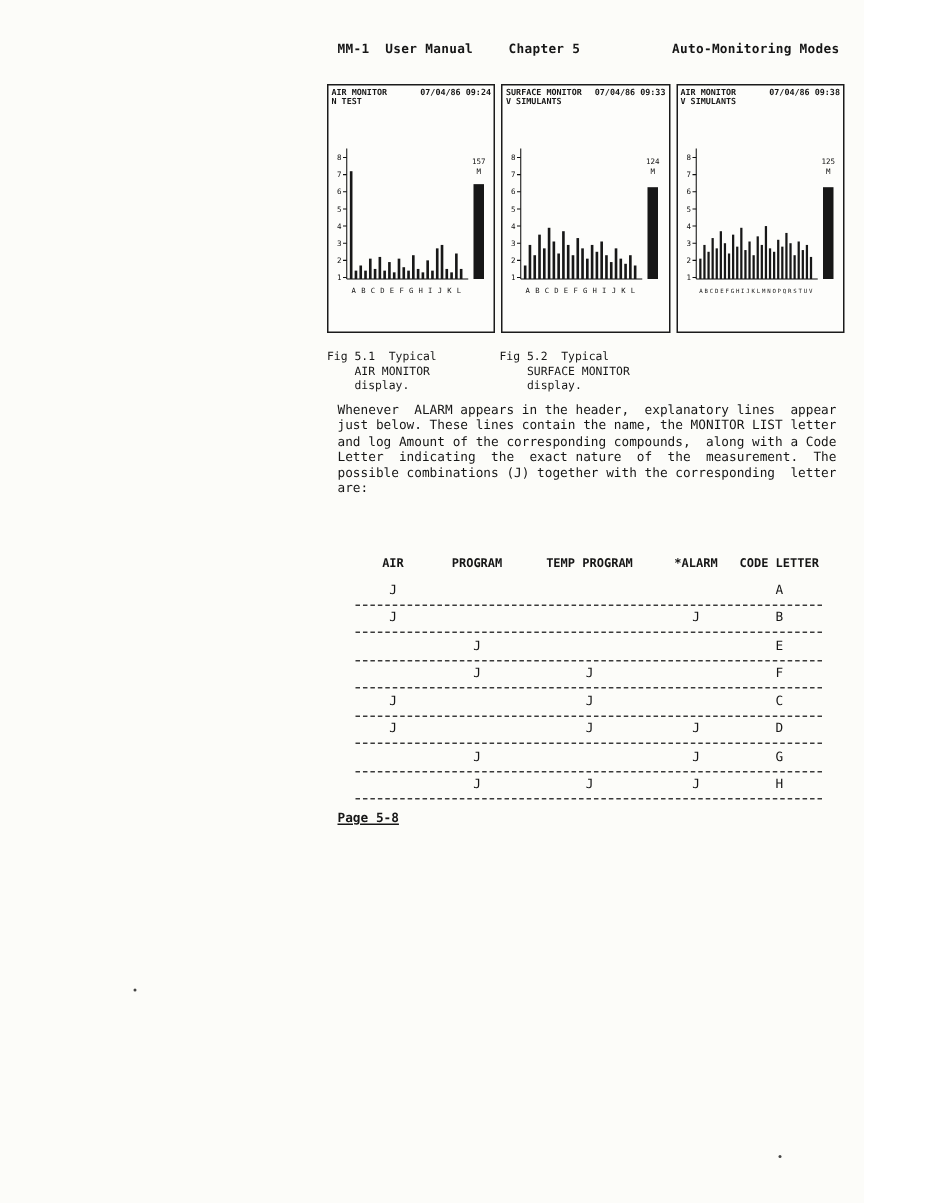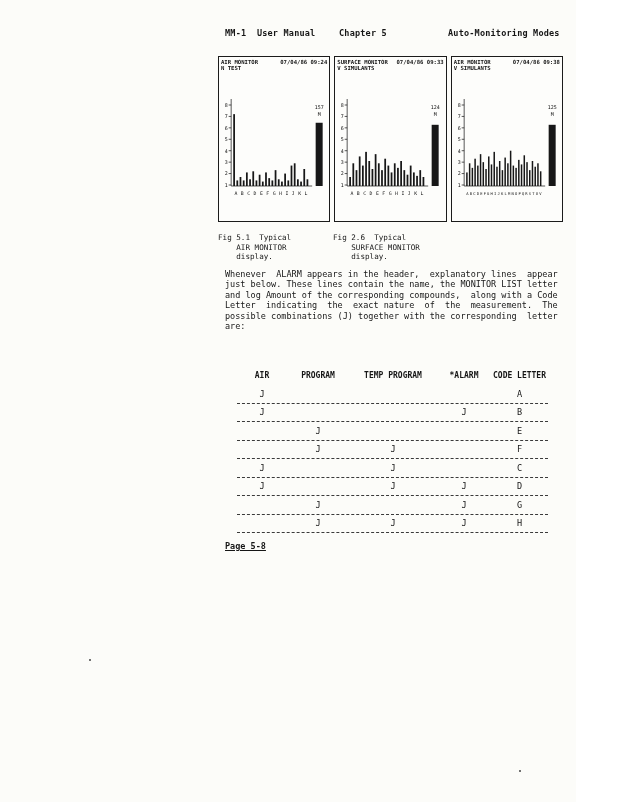--- a/index.html
+++ b/index.html
@@ -273,21 +273,21 @@
             <rect x="96.5" y="53.80" width="7" height="61.20" class="bar"></rect>
           </svg>
         </div>
     </div>
   </div>
 
   <div class="caps">
     <div class="cap">Fig 5.1  Typical
     AIR MONITOR
     display.</div>
-    <div class="cap">Fig 2.6  Typical
+    <div class="cap">Fig 5.2  Typical
     SURFACE MONITOR
     display.</div>
   </div>
 
   <div class="body-text">Whenever  ALARM appears in the header,  explanatory lines  appear
 just below. These lines contain the name, the MONITOR LIST letter
 and log Amount of the corresponding compounds,  along with a Code
 Letter  indicating  the  exact nature  of  the  measurement.  The
 possible combinations (J) together with the corresponding  letter
 are:</div>

